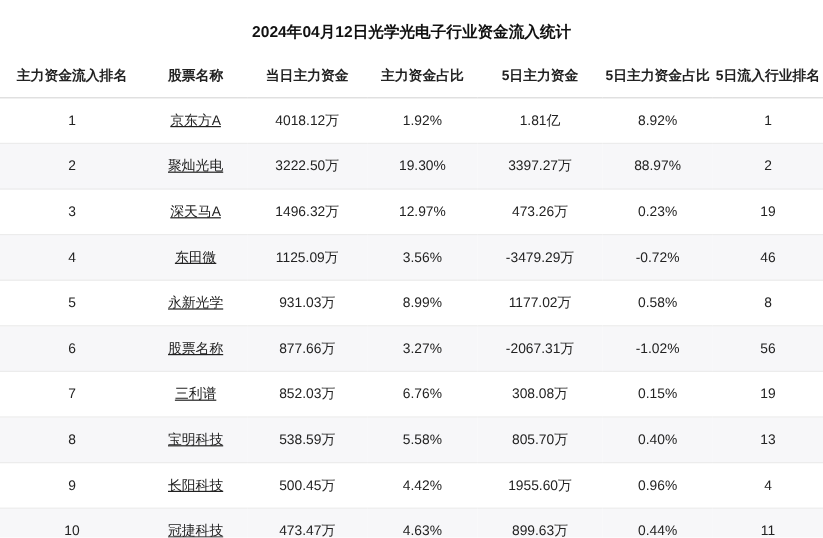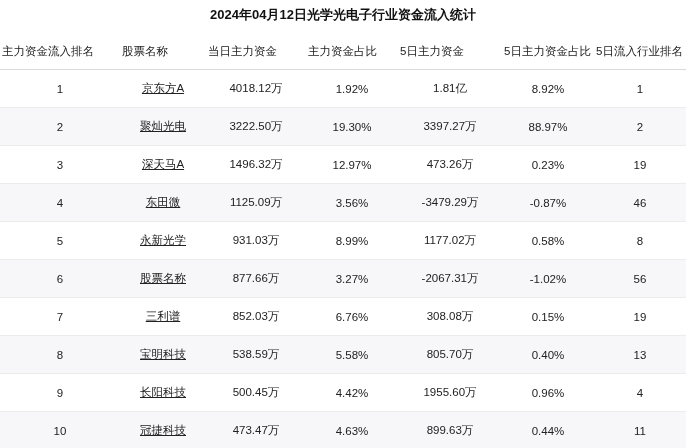--- a/index.html
+++ b/index.html
@@ -18,36 +18,36 @@
     width: 686px;
     height: 448px;
     position: relative;
     background: #ffffff;
   }
   .title {
     text-align: center;
     font-size: 13px;
     font-weight: bold;
     color: #111111;
-    padding-top: 6px;
+    padding-top: 18px;
     padding-bottom: 10px;
     letter-spacing: 0px;
   }
   table.data-table {
     width: 100%;
     border-collapse: collapse;
     table-layout: fixed;
   }
   table.data-table th {
     font-size: 11.5px;
-    font-weight: normal;
+    font-weight: bold;
     color: #222222;
     background: #ffffff;
     padding: 10px 2px 10px 2px;
-    text-align: left;
+    text-align: center;
     border-bottom: 1px solid #d9d9d9;
     white-space: nowrap;
   }
   table.data-table td {
     font-size: 11.5px;
     color: #222222;
     padding: 11px 2px 11px 2px;
     text-align: center;
     border-bottom: 1px solid #ececec;
     white-space: nowrap;
@@ -117,21 +117,21 @@
         <td>473.26万</td>
         <td>0.23%</td>
         <td>19</td>
       </tr>
       <tr class="row-alt">
         <td>4</td>
         <td class="name-cell">东田微</td>
         <td>1125.09万</td>
         <td>3.56%</td>
         <td>-3479.29万</td>
-        <td>-0.87%</td>
+        <td>-0.72%</td>
         <td>46</td>
       </tr>
       <tr>
         <td>5</td>
         <td class="name-cell">永新光学</td>
         <td>931.03万</td>
         <td>8.99%</td>
         <td>1177.02万</td>
         <td>0.58%</td>
         <td>8</td>

